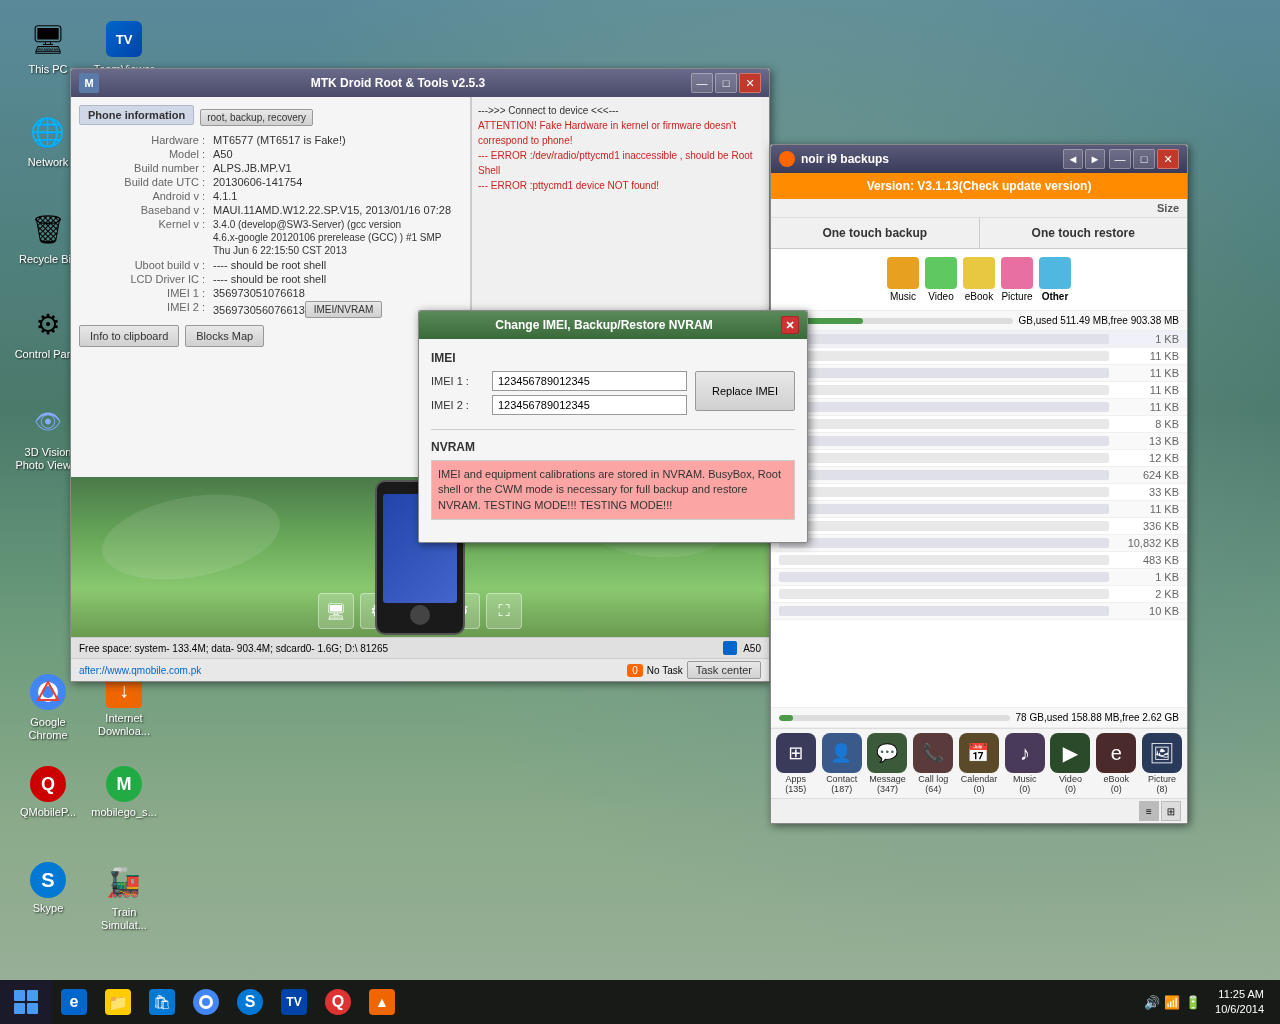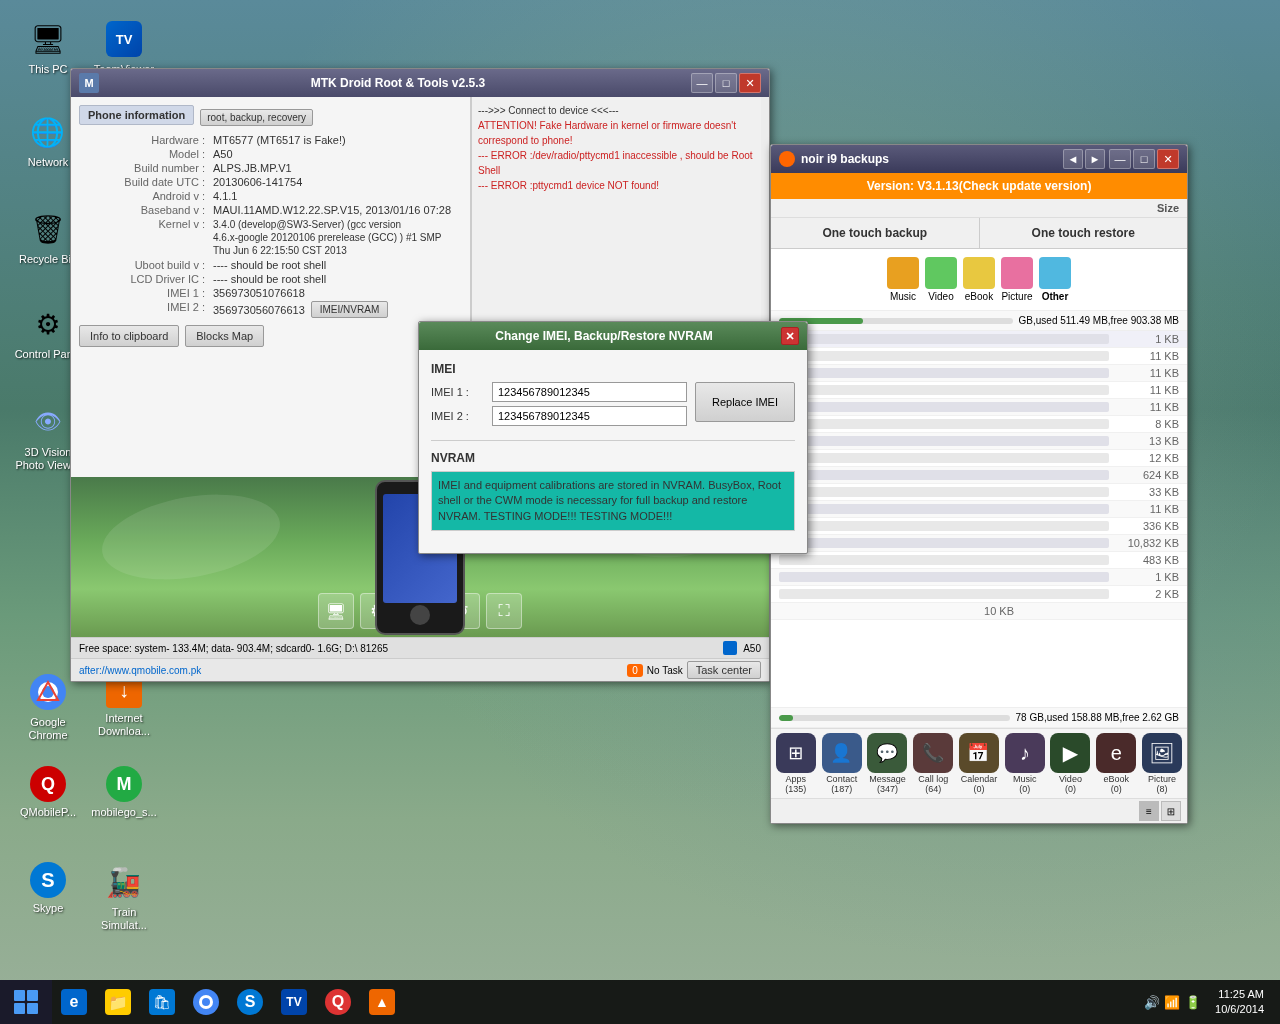--- a/index.html
+++ b/index.html
@@ -225,21 +225,21 @@
       border: 1px solid #999;
       padding: 4px 10px;
       font-size: 11px;
       cursor: pointer;
       border-radius: 2px;
       color: #333;
     }
 
     
     .imei-dialog {
-      top: 321px;
+      top: 310px;
       left: 418px;
       width: 390px;
       z-index: 100;
       background: #f5f5f5;
     }
 
     .imei-titlebar {
       background: linear-gradient(180deg, #5a8a5a 0%, #3a6a3a 100%);
     }
 
@@ -298,21 +298,21 @@
 
     .nvram-section {
       border-top: 1px solid #ccc;
       padding-top: 10px;
       margin-top: 8px;
     }
 
     .nvram-warning {
       font-size: 11px;
       color: #333;
-      background: #14b8a6;
+      background: #fca5a5;
       padding: 6px;
       border: 1px solid #ccc;
       margin-bottom: 10px;
       line-height: 1.4;
     }
 
     .nvram-actions {
       display: flex;
       flex-direction: column;
       gap: 4px;
@@ -666,21 +666,21 @@
           <tr>
             <td>LCD Driver IC :</td>
             <td>---- should be  root shell</td>
           </tr>
           <tr>
             <td>IMEI 1 :</td>
             <td>356973051076618</td>
           </tr>
           <tr>
             <td>IMEI 2 :</td>
-            <td style="display:flex;align-items:center;gap:6px;">
+            <td style="display:flex;align-items:center;gap:0;">
               <span>356973056076613</span>
               <button class="mtk-btn" style="font-size:10px;padding:2px 8px;white-space:nowrap;">IMEI/NVRAM</button>
             </td>
           </tr>
         </tbody>
           </table>
         <div style="margin-top:6px;display:flex;gap:6px;">
           <button class="mtk-btn">Info to clipboard</button>
           <button class="mtk-btn">Blocks Map</button>
         </div>
@@ -884,21 +884,21 @@
         <span style="color:#666;width:70px;text-align:right;">483 KB</span>
       </div>
       <div style="display:flex;align-items:center;padding:2px 8px;border-bottom:1px solid #f0f0f0;font-size:11px;background:#f9f9f9;">
         <div style="flex:1;height:10px;background:#e0e0e8;border-radius:2px;"></div>
         <span style="color:#666;width:70px;text-align:right;">1 KB</span>
       </div>
       <div style="display:flex;align-items:center;padding:2px 8px;border-bottom:1px solid #f0f0f0;font-size:11px;">
         <div style="flex:1;height:10px;background:#e8e8e8;border-radius:2px;"></div>
         <span style="color:#666;width:70px;text-align:right;">2 KB</span>
       </div>
-      <div style="display:flex;align-items:center;padding:2px 8px;border-bottom:1px solid #f0f0f0;font-size:11px;background:#f9f9f9;flex-direction:column;">
+      <div style="display:flex;align-items:center;padding:2px 8px;border-bottom:1px solid #f0f0f0;font-size:11px;background:#f9f9f9;">
         <div style="flex:1;height:10px;background:#e0e0e8;border-radius:2px;"></div>
         <span style="color:#666;width:70px;text-align:right;">10 KB</span>
       </div>
     </div>
 
     <div style="padding:4px 8px;font-size:11px;background:#f8f8f8;border-top:1px solid #eee;border-bottom:1px solid #eee;">
       <div style="display:flex;align-items:center;">
         <div style="flex:1;height:6px;background:#ddd;border-radius:3px;overflow:hidden;">
           <div style="width:6%;height:100%;background:#4a9a4a;border-radius:3px;"></div>
         </div>

